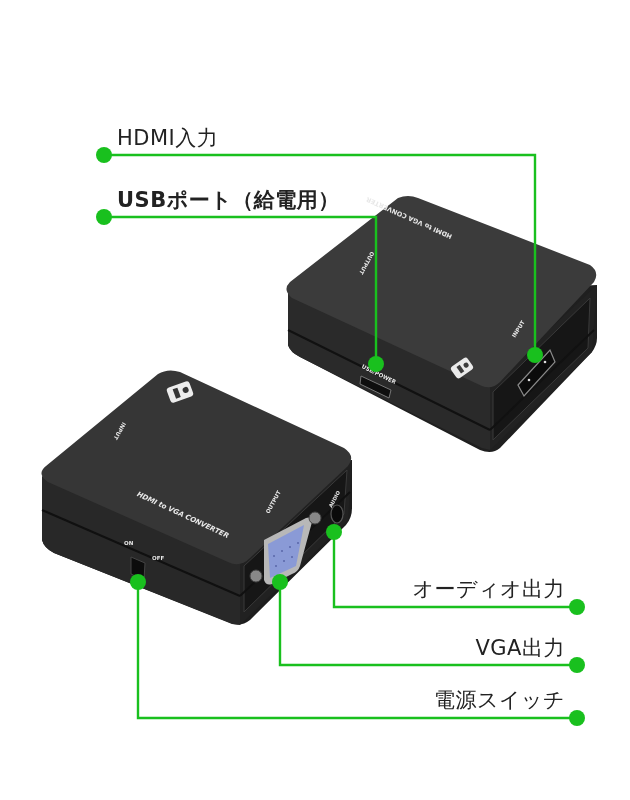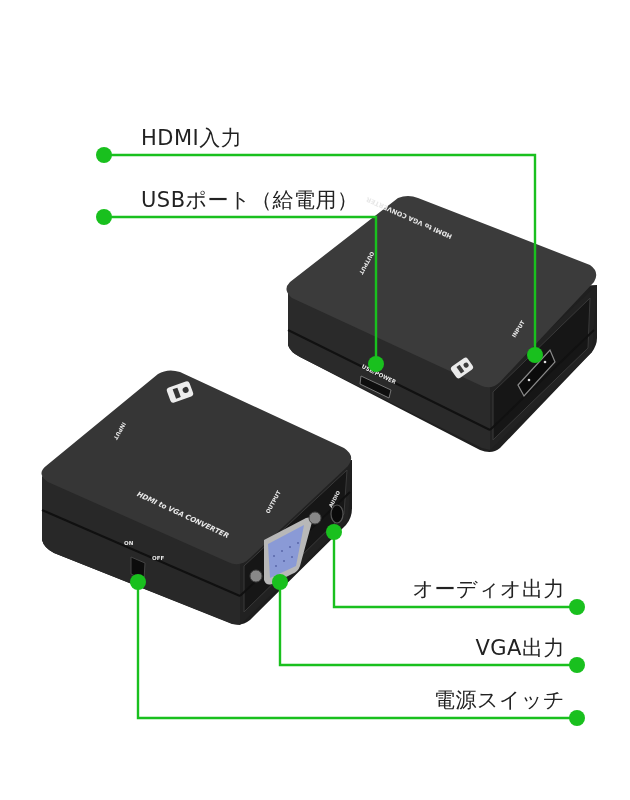--- a/index.html
+++ b/index.html
@@ -1,21 +1,21 @@
 <!DOCTYPE html>
 <html><head>
 <meta charset="utf-8">
 <style>
   html, body { margin: 0; padding: 0; background: #ffffff; }
   body { width: 630px; height: 800px; position: relative; overflow: hidden;
          font-family: "DejaVu Sans", "Liberation Sans", sans-serif; }
   .stage { position: absolute; left: 0; top: 0; width: 630px; height: 800px; }
   svg.art { position: absolute; left: 0; top: 0; }
   .label { position: absolute; font-size: 21px; color: #222222; white-space: nowrap;
-           line-height: 24px; letter-spacing: 0.5px; margin-left: 24px; }
+           line-height: 24px; letter-spacing: 0.5px; }
   .label.left { text-align: left; }
   .label.right { text-align: center; }
   .dev-text { font-family: "DejaVu Sans", sans-serif; fill: #e8e8e8; font-weight: bold; }
 </style>
 </head>
 <body>
 
 <div class="stage">
 
   <svg class="art" width="630" height="800" viewBox="0 0 630 800">
@@ -115,17 +115,17 @@
       <circle cx="334" cy="532" r="8"></circle>
       <circle cx="577" cy="607" r="8"></circle>
       <circle cx="280" cy="582" r="8"></circle>
       <circle cx="577" cy="665" r="8"></circle>
       <circle cx="138" cy="582" r="8"></circle>
       <circle cx="577" cy="718" r="8"></circle>
     </g>
   </svg>
 
   <div class="label left" style="left:117px; top:126px;">HDMI入力</div>
-  <div class="label left" style="left:117px; top:188px;">USBポート（給電用）</div>
+  <div class="label left" style="left:117px; top:188px;font-weight:bold;">USBポート（給電用）</div>
   <div class="label right" style="right:65px; top:577px;">オーディオ出力</div>
   <div class="label right" style="right:65px; top:636px;">VGA出力</div>
   <div class="label right" style="right:65px; top:688px;">電源スイッチ</div>
 </div>
 
 </body></html>

